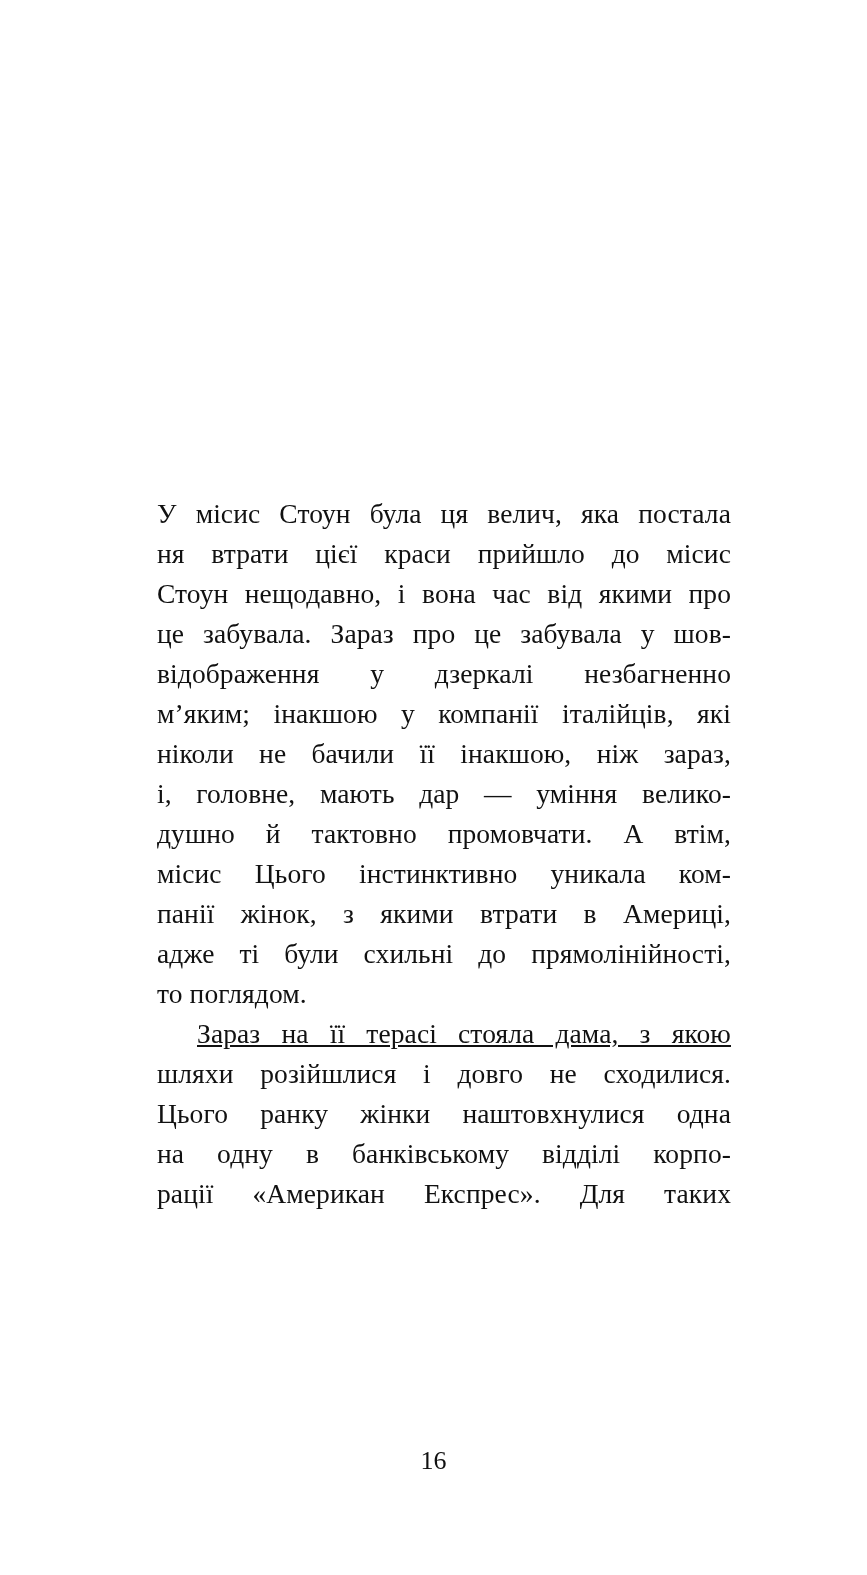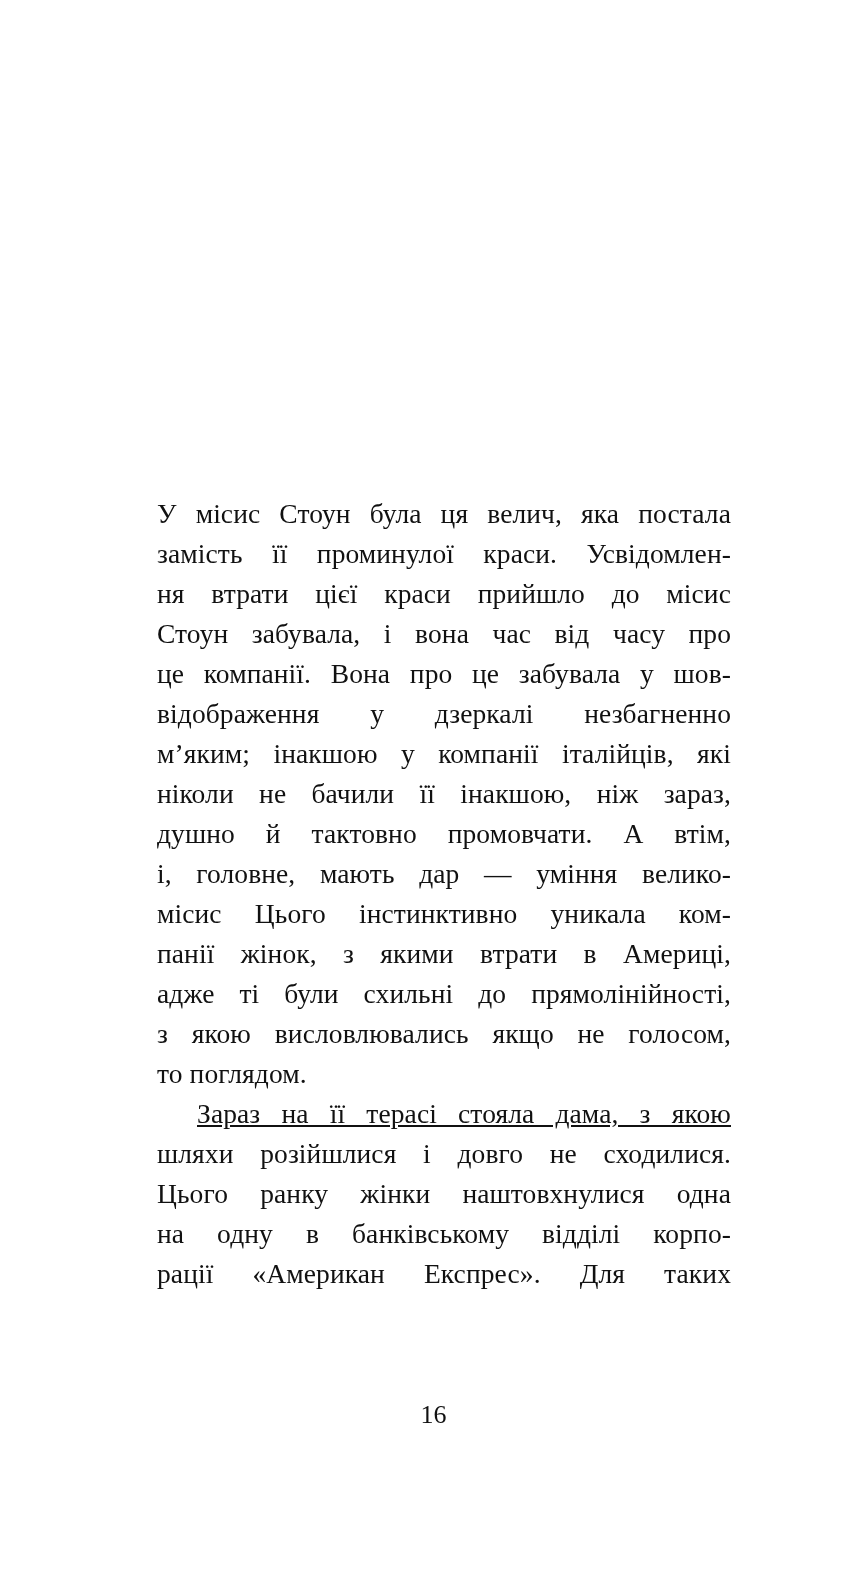--- a/index.html
+++ b/index.html
@@ -40,46 +40,44 @@
       text-align-last: left;
     }
     .line.indent {
       padding-left: 40px;
       text-decoration: underline;
     }
     .page-number {
       position: absolute;
       left: 0;
       width: 867px;
-      top: 1400px;
+      top: 1446px;
       text-align: center;
       font-size: 26px;
       line-height: 30px;
     }
   </style>
 </head>
 <body>
 
 <div class="page">
   <div class="text-block">
     <div>
       <span class="line">У місис Стоун була ця велич, яка постала</span>
-      <span class="line">замість її проминулої краси. Усвідомлен-</span>
       <span class="line">ня втрати цієї краси прийшло до місис</span>
-      <span class="line">Стоун забувала, і вона час від часу про</span>
-      <span class="line">це компанії. Вона про це забувала у шов-</span>
+      <span class="line">Стоун нещодавно, і вона час від якими про</span>
+      <span class="line">це забувала. Зараз про це забувала у шов-</span>
       <span class="line">відображення у дзеркалі незбагненно</span>
       <span class="line">м’яким; інакшою у компанії італійців, які</span>
       <span class="line">ніколи не бачили її інакшою, ніж зараз,</span>
+      <span class="line">і, головне, мають дар — уміння велико-</span>
       <span class="line">душно й тактовно промовчати. А втім,</span>
-      <span class="line">і, головне, мають дар — уміння велико-</span>
       <span class="line">місис Цього інстинктивно уникала ком-</span>
       <span class="line">панії жінок, з якими втрати в Америці,</span>
       <span class="line">адже ті були схильні до прямолінійності,</span>
-      <span class="line">з якою висловлювались якщо не голосом,</span>
       <span class="line last">то поглядом.</span>
     </div>
     <div>
       <span class="line indent">Зараз на її терасі стояла дама, з якою</span>
       <span class="line">шляхи розійшлися і довго не сходилися.</span>
       <span class="line">Цього ранку жінки наштовхнулися одна</span>
       <span class="line">на одну в банківському відділі корпо-</span>
       <span class="line">рації «Американ Експрес». Для таких</span>
     </div>
   </div>

